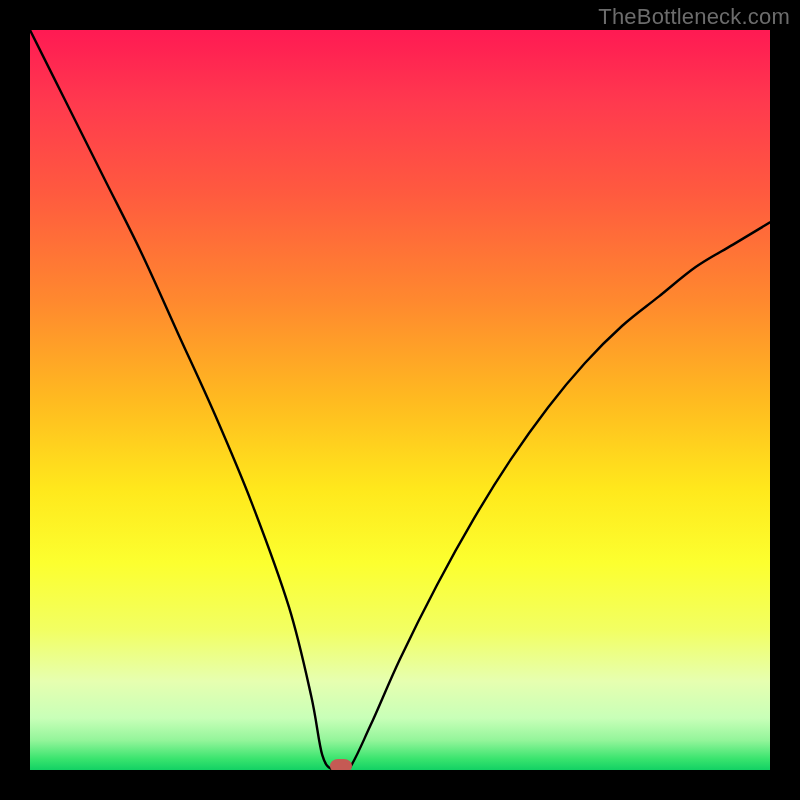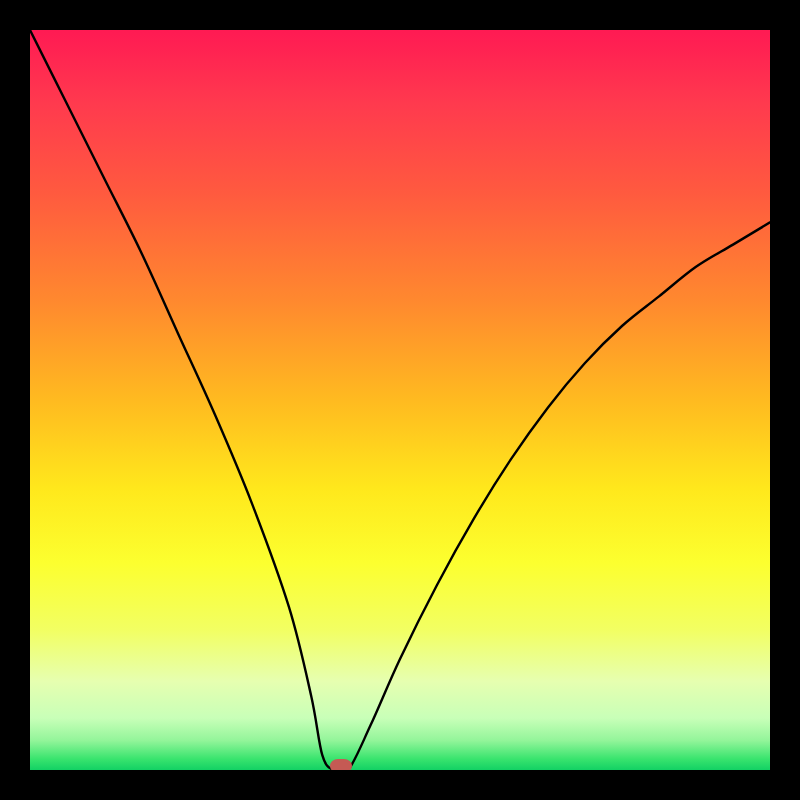--- a/index.html
+++ b/index.html
@@ -65,20 +65,21 @@
     background: #c55a54;
     border-radius: 8px / 7px;
     transform: translate(-50%, -50%);
     z-index: 5;
   }
 </style>
 </head>
 <body>
 
 <div class="outer">
+  <div class="watermark">TheBottleneck.com</div>
 
   <div class="plot">
     <div class="gradient"></div>
 
     <svg class="curve" viewBox="0 0 740 740" preserveAspectRatio="none">
       <path id="curve-path" d="M 0 0 C 6.166666666666667 12.333333333333334, 24.666666666666664 49.33333333333333, 37 74 C 49.333333333333336 98.66666666666667, 61.666666666666664 123.33333333333333, 74 148 C 86.33333333333333 172.66666666666666, 98.66666666666667 196.1, 111 222 C 123.33333333333333 247.9, 135.66666666666666 276.2666666666667, 148 303.40000000000003 C 160.33333333333334 330.53333333333336, 172.66666666666666 356.43333333333334, 185 384.8 C 197.33333333333334 413.1666666666667, 209.66666666666666 441.53333333333336, 222 473.6 C 234.33333333333334 505.6666666666667, 249.13333333333333 545.1333333333334, 259 577.2 C 268.8666666666667 609.2666666666667, 275.65 641.3333333333334, 281.2 666 C 286.75 690.6666666666666, 288.6 712.8666666666667, 292.3 725.2 C 296 737.5333333333334, 299.0833333333333 737.5333333333333, 303.4 740 C 307.71666666666664 742.4666666666667, 312.0333333333333 747.4, 318.2 740 C 324.3666666666667 732.6, 331.7666666666667 714.1, 340.40000000000003 695.6 C 349.03333333333336 677.1, 358.9 652.4333333333334, 370 629 C 381.1 605.5666666666666, 394.66666666666674 578.4333333333334, 407.00000000000006 555 C 419.33333333333337 531.5666666666666, 431.6666666666667 509.3666666666667, 444 488.4 C 456.3333333333333 467.4333333333333, 468.6666666666667 447.7, 481 429.2 C 493.3333333333333 410.7, 505.6666666666667 393.4333333333334, 518 377.40000000000003 C 530.3333333333334 361.3666666666667, 542.6666666666666 346.5666666666666, 555 332.99999999999994 C 567.3333333333334 319.4333333333333, 579.6666666666666 307.1, 592 296 C 604.3333333333334 284.9, 616.6666666666666 276.26666666666665, 629 266.4 C 641.3333333333334 256.5333333333333, 653.6666666666666 245.43333333333328, 666 236.79999999999995 C 678.3333333333334 228.16666666666663, 690.6666666666666 222.00000000000003, 703 214.60000000000002 C 715.3333333333334 207.20000000000002, 733.8333333333334 196.1, 740 192.39999999999998" fill="none" stroke="#000" stroke-width="2.4" stroke-linejoin="round" stroke-linecap="round"></path>
     </svg>
 
     <div class="marker" id="marker" style="left: 310.8px; top: 736.3px;"></div>
   </div>

